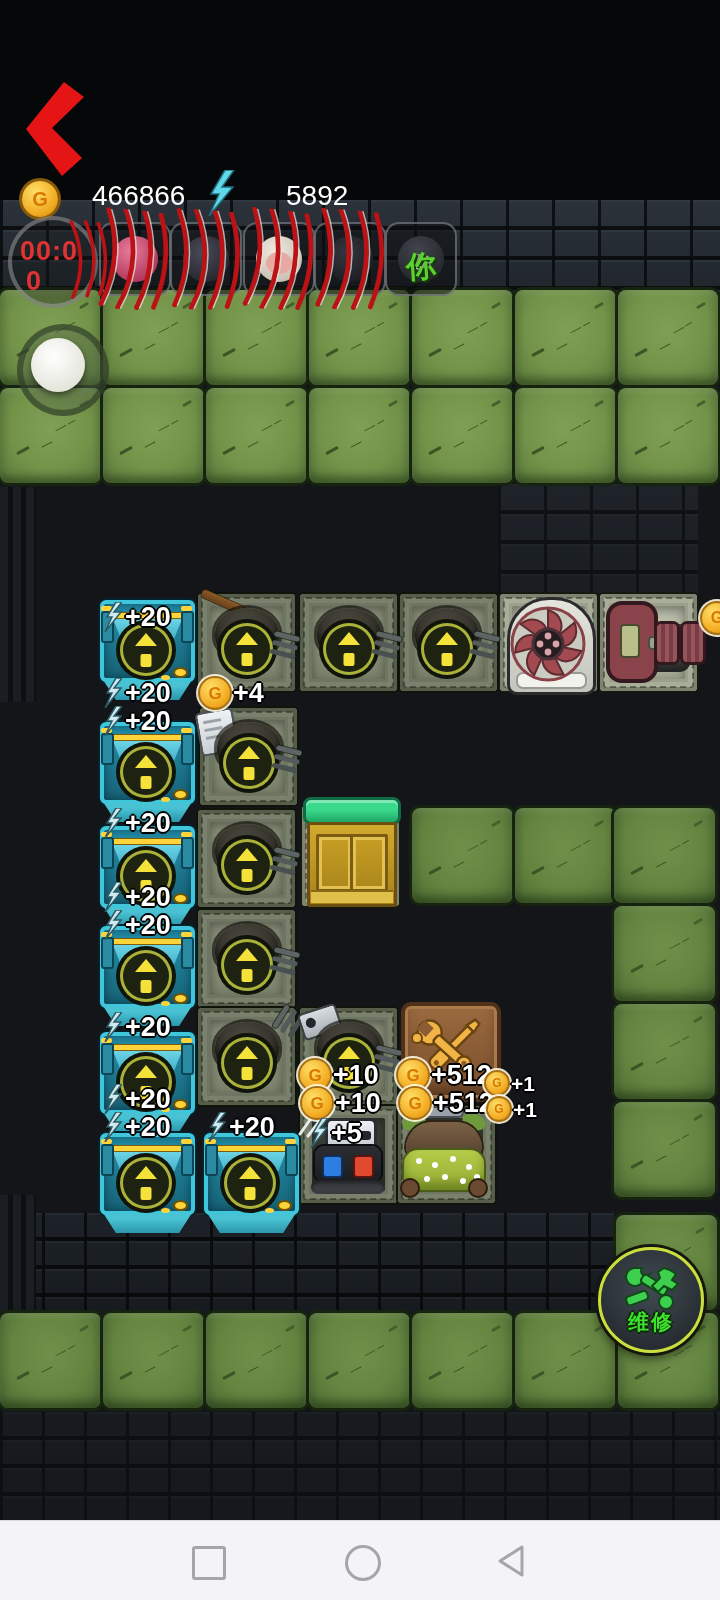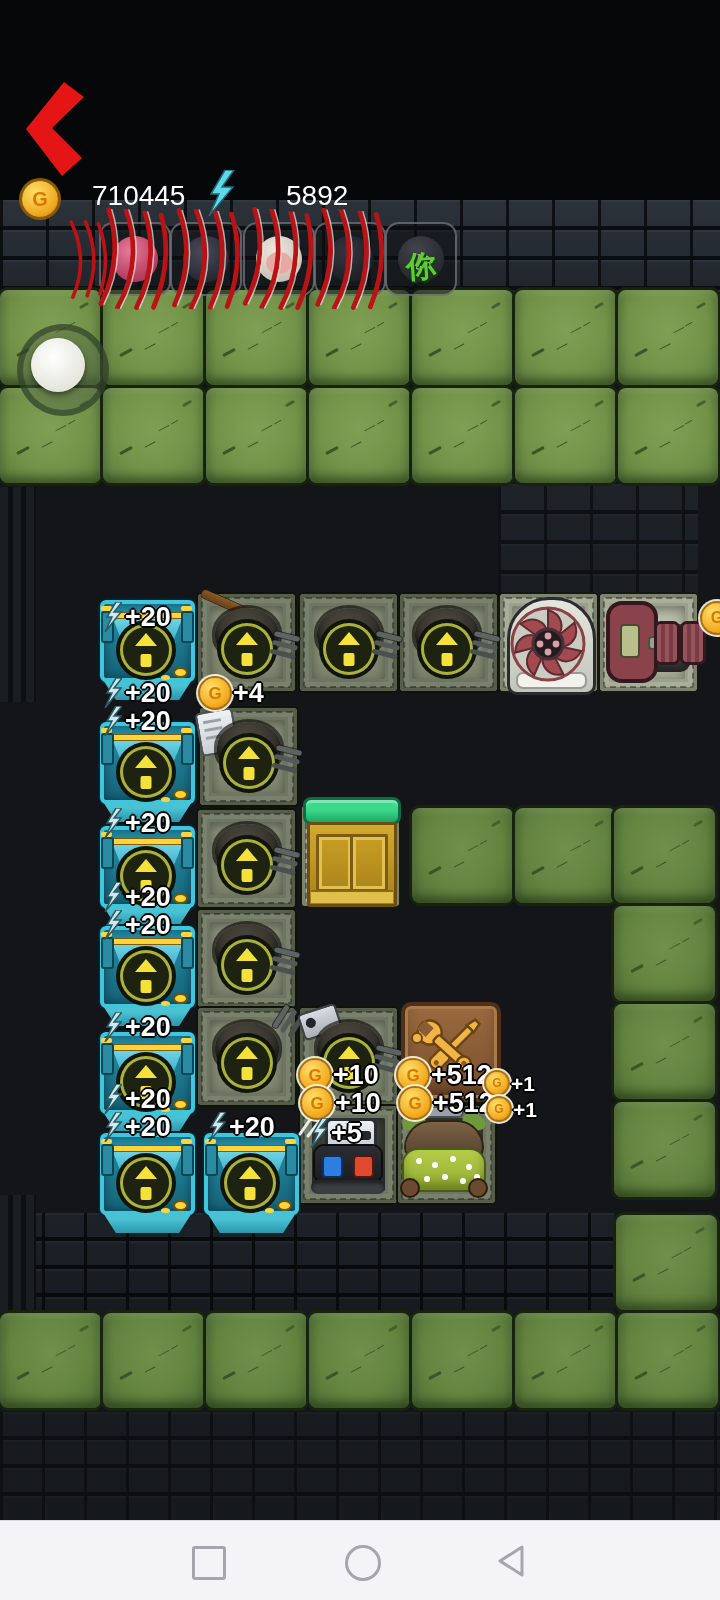--- a/index.html
+++ b/index.html
@@ -478,20 +478,32 @@
       <div class="pod-leaf r"></div>
     <div class="pod-dome"></div>
     <div class="pod-body"></div>
     <div class="pod-wheel l"></div>
       <div class="pod-wheel r"></div>
   </div>
 
   <div class="abs joy-ring"></div>
   <div class="abs joy-knob"></div>
 
+  <div class="abs repbtn">
+    <svg width="62" height="50" viewBox="0 0 62 50">
+      <g fill="#3ecf4e" stroke="#0f4a16" stroke-width="2">
+        <path d="M14 4 a9 9 0 1 0 10 8 l6 -2 a5 5 0 0 1 -8 -6 Z"></path>
+        <rect x="20" y="14" width="28" height="9" rx="3" transform="rotate(32 30 20)"></rect>
+        <path d="M50 6 l6 4 -4 6 6 4 -6 6 -8 -4 -6 6 -6 -6 8 -8 -2 -6 6 -4 Z"></path>
+        <rect x="6" y="30" width="22" height="9" rx="3" transform="rotate(-20 16 34)"></rect>
+        <circle cx="46" cy="38" r="7"></circle>
+      </g>
+    </svg>
+    <div class="lbl">维修</div>
+  </div>
 
   <div id="labels">
       <div class="flabel" style="left: 104px; top: 602px;">
         <svg width="18" height="30" viewBox="0 0 18 30">
   <polygon points="12,0 3,15 8,15 1,30 17,10 10,10 18,0" fill="#cfe9ee" stroke="#2d5a64" stroke-width="1.5"></polygon>
         </svg>
         <span>+20</span>
       </div>
       <div class="flabel" style="left: 104px; top: 678px;">
         <svg width="18" height="30" viewBox="0 0 18 30">
@@ -583,26 +595,30 @@
       </div>
     </div>
 
   <svg class="abs backbtn" viewBox="0 0 64 94">
     <polygon points="42,0 62,15 30,46 60,76 40,94 4,47" fill="#e51515"></polygon>
   </svg>
 
   <div class="abs hudcoin">
       <span>G</span>
     </div>
-  <div class="hudtext" style="left:92px;top:180px;">710445</div>
+  <div class="hudtext" style="left:92px;top:180px;">466866</div>
   <svg class="abs" style="left:206px;top:170px;z-index:80;" width="30" height="46" viewBox="0 0 30 46">
     <polygon points="19,0 5,24 13,24 3,46 27,17 16,17 28,0" fill="#5fd8e8" stroke="#1d6b7c" stroke-width="1.5"></polygon>
   </svg>
   <div class="hudtext" style="left:286px;top:180px;">5892</div>
 
+  <div class="abs timer">
+    <div class="t1">00:0</div>
+    <div class="t2">0</div>
+  </div>
 
   <div class="slot" style="left:99px;">
       <div class="por p2"></div>
     </div>
   <div class="slot" style="left:170px;">
       <div class="por p3"></div>
     </div>
   <div class="slot" style="left:243px;">
       <div class="por p4"></div>
     </div>

